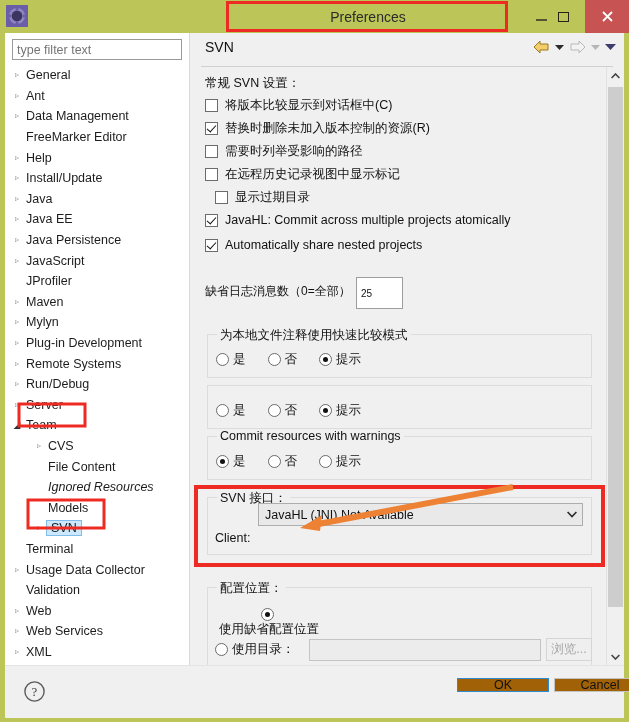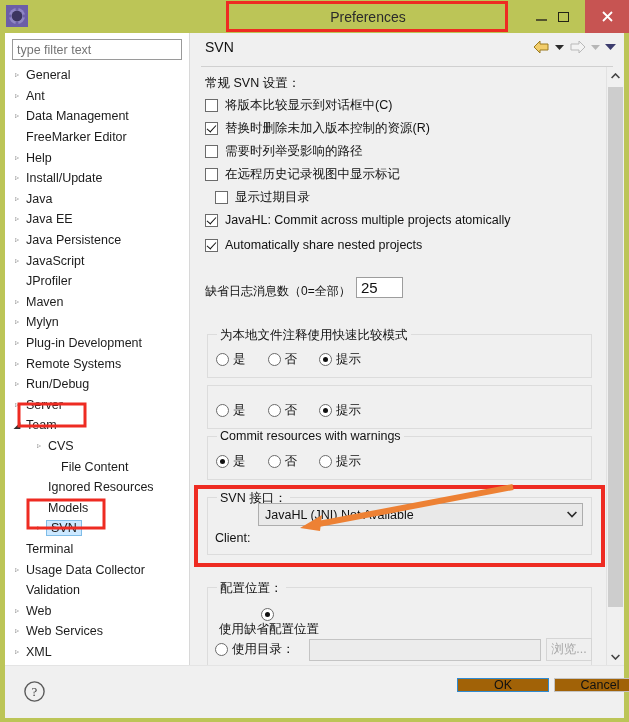--- a/index.html
+++ b/index.html
@@ -249,26 +249,26 @@
     color: #111;
   }
 
   .num-label {
     position: absolute;
     font-size: 12px; color: #111;
     white-space: nowrap;
   }
   .num-input {
     position: absolute;
-    width: 47px; height: 21px;
+    width: 47px; height: 32px;
     border: 1px solid #9d9d9d;
     background: #fff;
     box-sizing: border-box;
     font-family: inherit;
-    font-size: 15px;
+    font-size: 10px;
     color: #111;
     padding: 0 4px;
     outline: none;
   }
 
   .groupbox {
     position: absolute;
     border: 1px solid #dcdcdc;
     box-sizing: border-box;
     background: transparent;
@@ -525,25 +525,25 @@
             <span class="tree-label">Server</span>
           </div>
           <div class="tree-row" style="padding-left: 6px;">
             <span class="tree-arrow open" style="font-size: 9px;">◢</span>
             <span class="tree-label">Team</span>
           </div>
           <div class="tree-row" style="padding-left: 28px;">
             <span class="tree-arrow">▹</span>
             <span class="tree-label">CVS</span>
           </div>
-          <div class="tree-row" style="padding-left: 41px;">
+          <div class="tree-row" style="padding-left: 28px;">
             <span class="tree-arrow"></span>
             <span class="tree-label">File Content</span>
           </div>
-          <div class="tree-row" style="padding-left: 28px;">
+          <div class="tree-row" style="padding-left: 28px; font-style: italic;">
             <span class="tree-arrow"></span>
             <span class="tree-label">Ignored Resources</span>
           </div>
           <div class="tree-row" style="padding-left: 28px;">
             <span class="tree-arrow"></span>
             <span class="tree-label">Models</span>
           </div>
           <div class="tree-row" style="padding-left: 28px;">
             <span class="tree-arrow">▹</span>
             <span class="tree-label selected">SVN</span>

